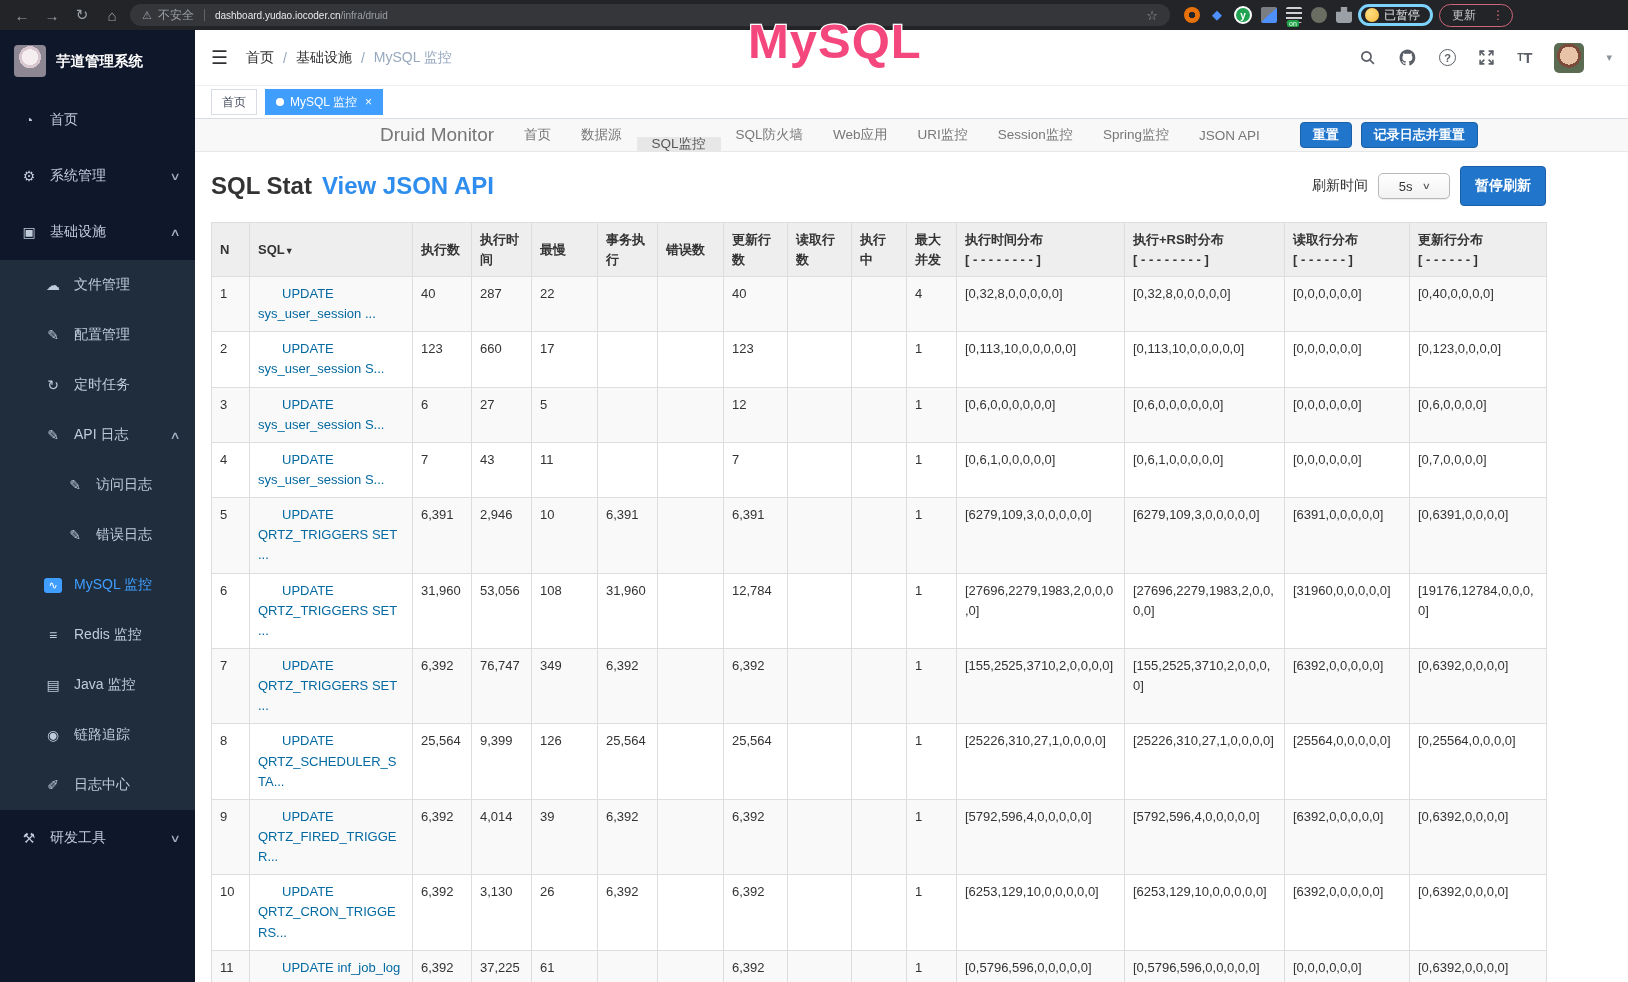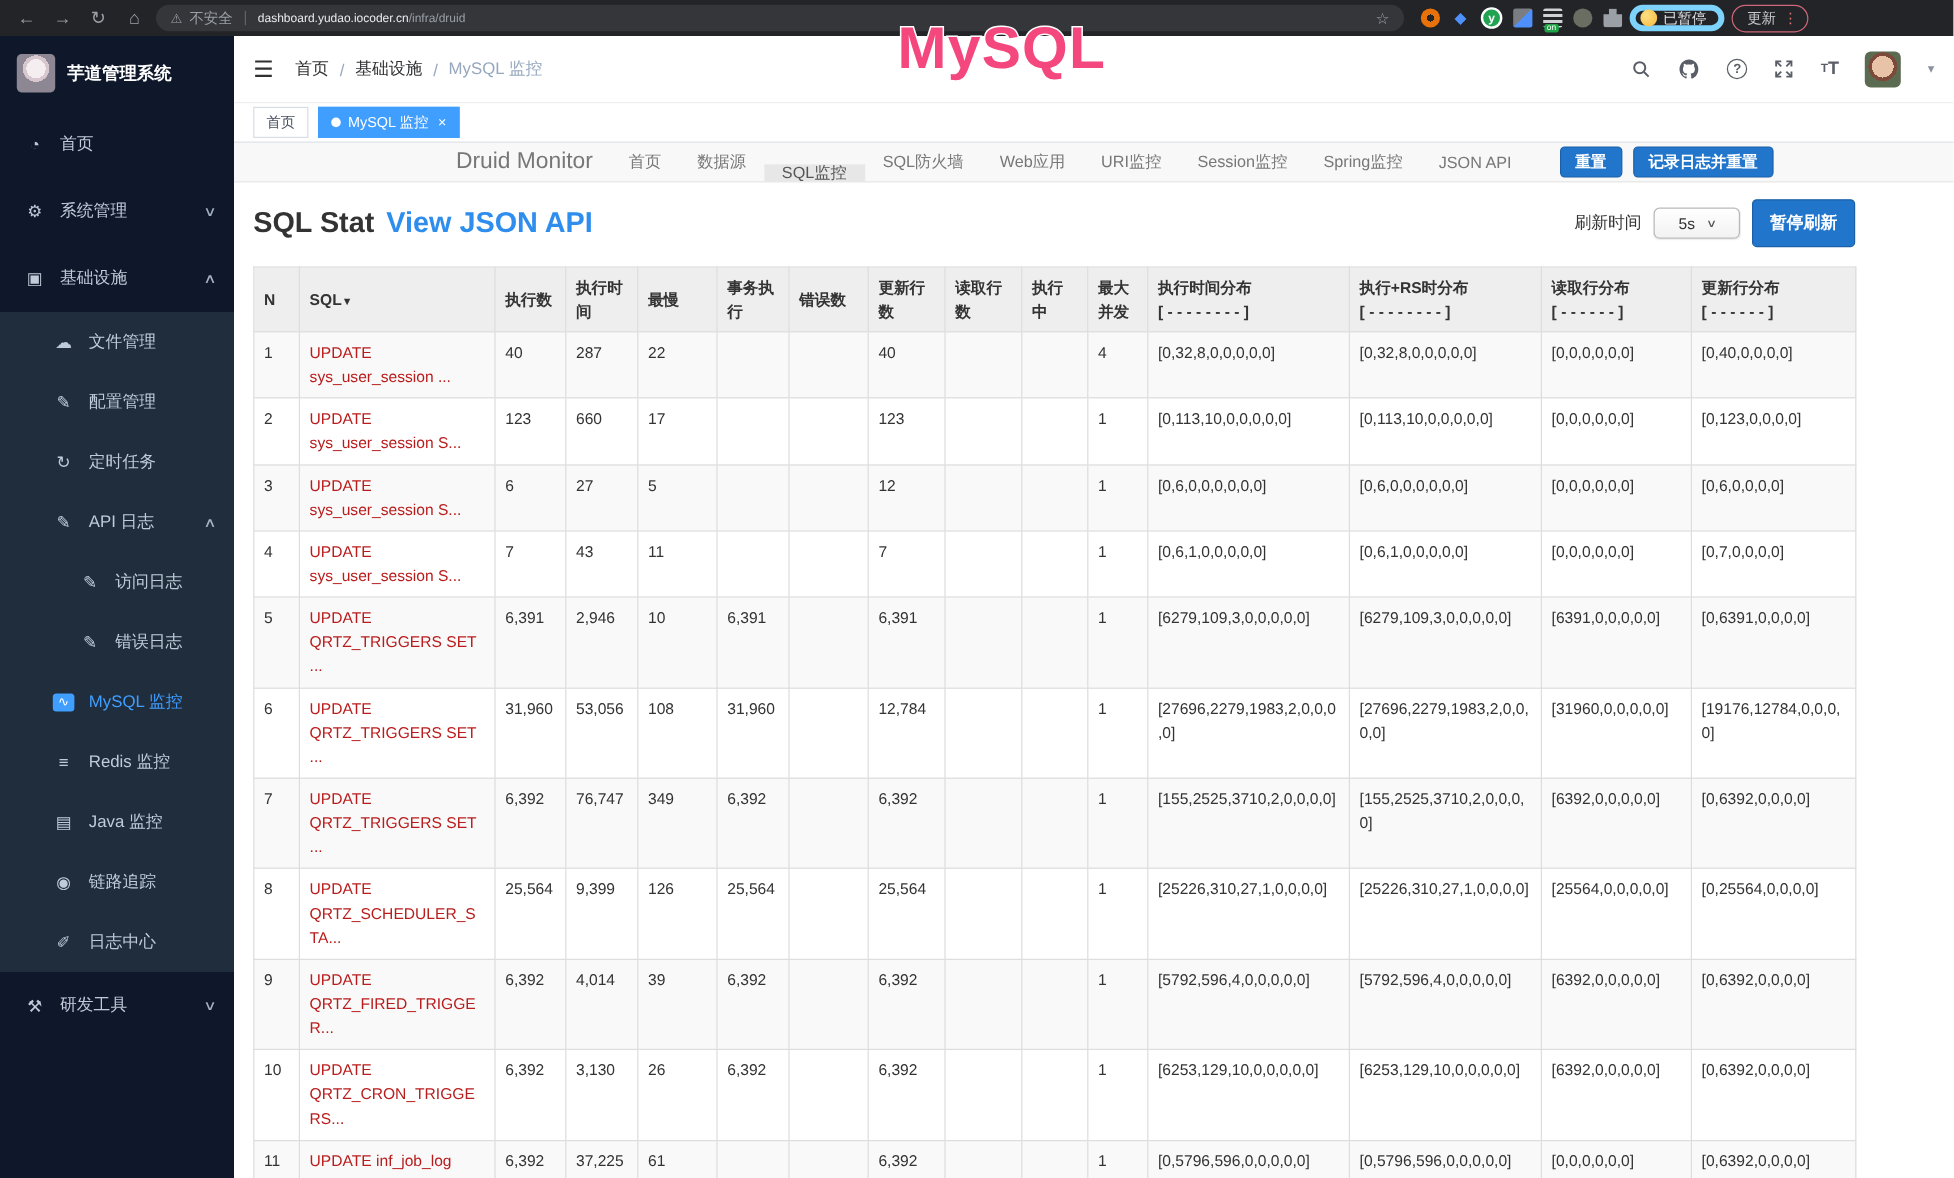--- a/index.html
+++ b/index.html
@@ -17,23 +17,23 @@
   .ext-row { display:flex; align-items:center; gap:9px; margin-left:8px; }
   .ext { width:16px; height:16px; border-radius:50%; position:relative; cursor:pointer; }
   .ext-ring { background:radial-gradient(circle at 50% 50%, #232427 0 3px, #e8710a 3px); }
   .ext-gem { background:transparent; color:#4d90fe; font-size:13px; line-height:16px; text-align:center; }
   .ext-y { background:#21a352; color:#fff; font-size:10px; line-height:16px; text-align:center; font-weight:bold; border:2px solid #fff; width:18px; height:18px; }
   .ext-sq { border-radius:2px; background:linear-gradient(135deg,#7a7d81 0 50%,#4d90fe 50%); }
   .ext-list { border-radius:2px; background:repeating-linear-gradient(#cfd1d4 0 2px, #232427 2px 5px); }
   .ext-list::after { content:"on"; position:absolute; bottom:-4px; left:1px; background:#1ea446; color:#fff; font-size:7px; padding:0 2px; border-radius:2px; }
   .ext-blob { background:#6a6d62; }
   .ext-puzzle { background:#9aa0a6; border-radius:3px; clip-path:polygon(0 30%,30% 30%,30% 0,70% 0,70% 30%,100% 30%,100% 100%,0 100%); }
-  .paused-pill { display:flex; align-items:center; gap:5px; border:5px solid #7dd3fc; border-radius:11px; height:22px; padding:0 10px 0 4px; color:#dfe1e5; font-size:12px; cursor:pointer;text-align:right; }
+  .paused-pill { display:flex; align-items:center; gap:5px; border:3px solid #7dd3fc; border-radius:11px; height:22px; padding:0 10px 0 4px; color:#dfe1e5; font-size:12px; cursor:pointer;text-align:right; }
   .paused-pill .face { width:14px; height:14px; border-radius:50%; background:radial-gradient(circle at 35% 35%, #ffe082, #f6b73c); }
-  .update-pill { display:flex; align-items:center; gap:6px; border:1px solid #cf6679; border-radius:12px; height:23px; padding:0 8px 0 12px; color:#c9cacd; font-size:12px; cursor:pointer; }
+  .update-pill { display:flex; align-items:center; gap:16px; border:1px solid #cf6679; border-radius:12px; height:23px; padding:0 8px 0 12px; color:#c9cacd; font-size:12px; cursor:pointer; }
   .update-pill .dots { color:#e57373; font-size:12px; }
 
   
   .app { display:flex; height:952px; }
   .sidebar { width:195px; background:#0f172a; color:#bfcbd9; flex-shrink:0; overflow:hidden; }
   .logo-row { height:62px; display:flex; align-items:center; gap:10px; padding:0 14px; }
   .logo-img { width:32px; height:32px; border-radius:4px; background:
       radial-gradient(circle at 50% 38%, #f5eef0 0 8px, #d8c7cf 8px 11px, #8d8794 11px); }
   .logo-title { color:#fff; font-size:14.5px; font-weight:bold; white-space:nowrap; }
   .menu-item { display:flex; align-items:center; gap:12px; height:56px; padding:0 16px 0 20px; font-size:14px; cursor:pointer; }
@@ -92,21 +92,21 @@
   .sel .chev { font-size:9px; color:#555; transform:scaleX(1.4); }
   .btn-pause { background:#2176cc; color:#fff; border:1px solid #1a5fa8; border-radius:4px; font-size:14px; font-weight:bold; height:40px; padding:0 14px; cursor:pointer; }
 
   
   table { border-collapse:collapse; table-layout:fixed; width:1335px; margin-top:16px; font-size:13px; }
   th, td { border:1px solid #ddd; text-align:left; vertical-align:top; padding:7px 8px; color:#333; word-wrap:break-word; }
   th { background:#eee; font-weight:bold; height:52px; vertical-align:middle; line-height:1.5; }
   th .sub { font-weight:bold; }
   td { height:55px; line-height:1.55; }
   tbody tr:nth-child(odd) td { background:#f9f9f9; }
-  td a { color:#b91c1c; text-decoration:none; cursor:pointer; }
+  td a { color:#0369a1; text-decoration:none; cursor:pointer;margin-left:24px; }
   .sort-mark { font-size:9px; }
 
   
   .overlay-label { position:absolute; left:748px; top:13px; z-index:50; font-size:49px; font-weight:bold; color:#f4477d; -webkit-text-stroke:2.5px #fff; paint-order:stroke fill; letter-spacing:1px; pointer-events:none; }
 </style>
 </head>
 <body>
 
 <div class="overlay-label">MySQL</div>
 

